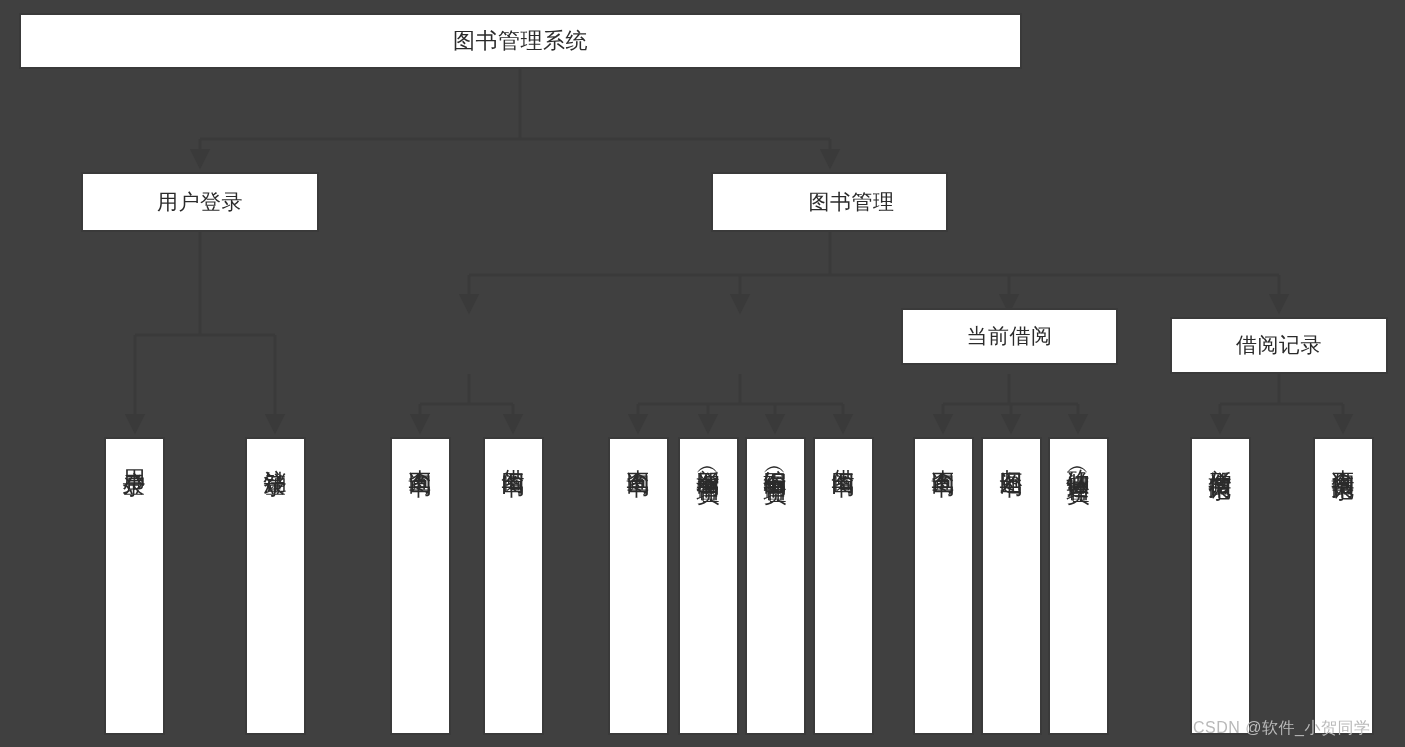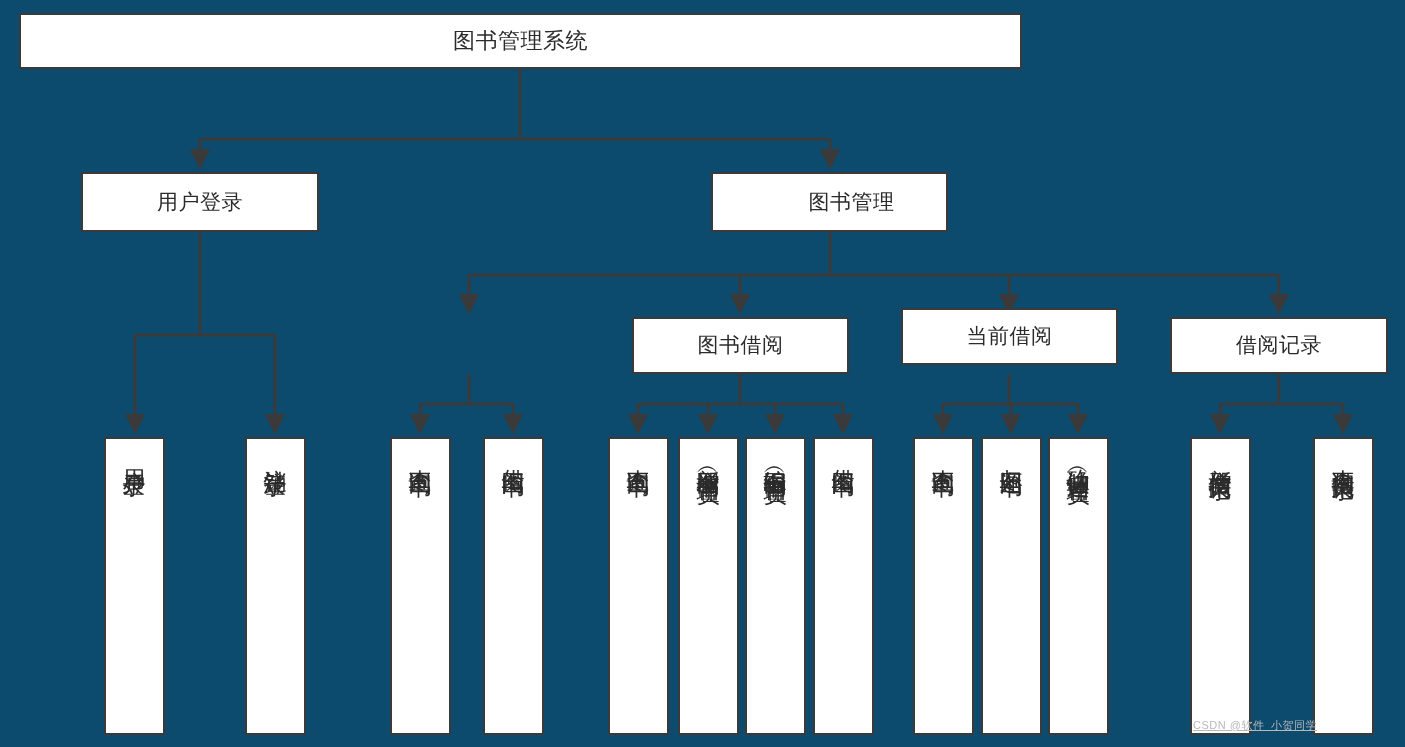--- a/index.html
+++ b/index.html
@@ -7,21 +7,21 @@
     padding: 0;
     background: #ffffff;
   }
   body {
     font-family: "Liberation Sans", "DejaVu Sans", sans-serif;
   }
   #canvas {
     position: relative;
     width: 1405px;
     height: 747px;
-    background: #0c4a6e;
+    background: #404040;
     overflow: hidden;
   }
   #edges {
     position: absolute;
     left: 0;
     top: 0;
     width: 1405px;
     height: 747px;
     pointer-events: none;
   }
@@ -58,25 +58,24 @@
   .node.v .node-label {
     writing-mode: vertical-rl;
     text-orientation: upright;
     font-size: 23px;
     line-height: 1.05;
     letter-spacing: 2px;
     white-space: nowrap;
   }
   .watermark {
     position: absolute;
-    font-size: 11px;
+    font-size: 16px;
     color: #b9b9b9;
     white-space: nowrap;
     letter-spacing: 0.5px;
-    text-decoration: underline;
   }
 </style>
 </head>
 <body>
 
 <div id="canvas">
 
   <svg id="edges" viewBox="0 0 1405 747" xmlns="http://www.w3.org/2000/svg">
     <defs>
       <marker id="arrow" viewBox="0 0 12 12" refX="10" refY="6" markerWidth="7" markerHeight="7" orient="auto-start-reverse">
@@ -131,23 +130,20 @@
     <span class="node-label">图书管理系统</span>
   </div>
 
   <div class="node h" style="left:81px; top:172px; width:238px; height:60px;">
     <span class="node-label">用户登录</span>
   </div>
   <div class="node h" style="left:711px; top:172px; width:237px; height:60px;padding-left:44px;">
     <span class="node-label">图书管理</span>
   </div>
 
-  <div class="node h" style="left:632px; top:317px; width:217px; height:57px;">
-    <span class="node-label">图书借阅</span>
-  </div>
   <div class="node h" style="left:901px; top:308px; width:217px; height:57px;">
     <span class="node-label">当前借阅</span>
   </div>
   <div class="node h" style="left:1170px; top:317px; width:218px; height:57px;">
     <span class="node-label">借阅记录</span>
   </div>
 
   <div class="node v" style="left:104px; top:437px; width:61px; height:298px;">
     <span class="node-label">用户登录</span>
   </div>

